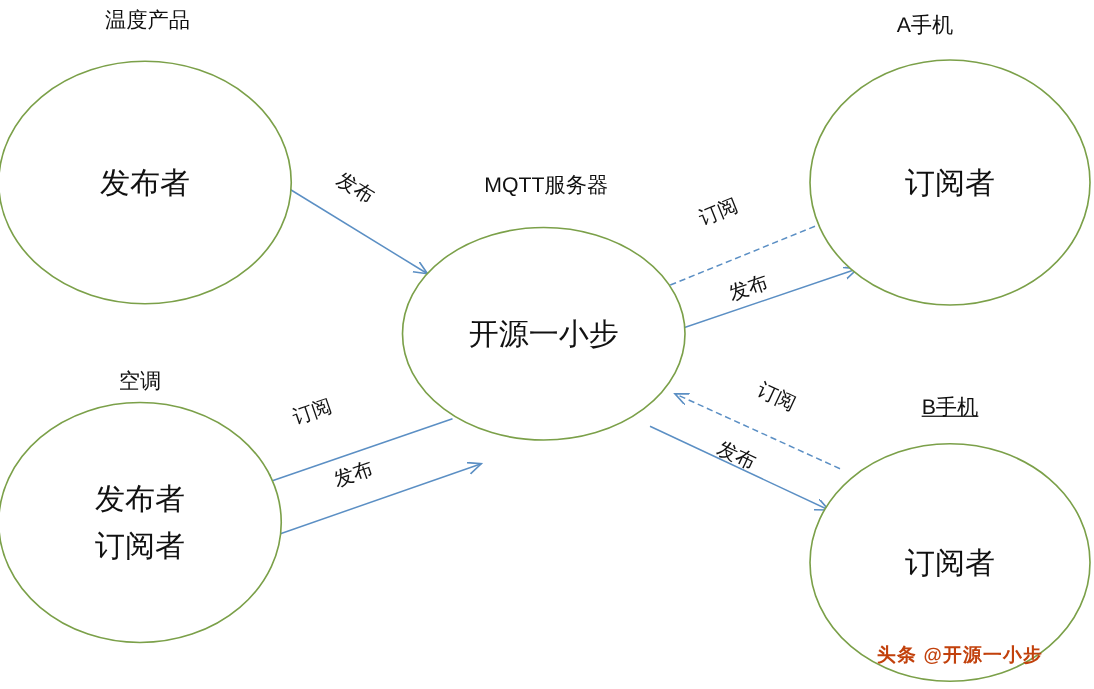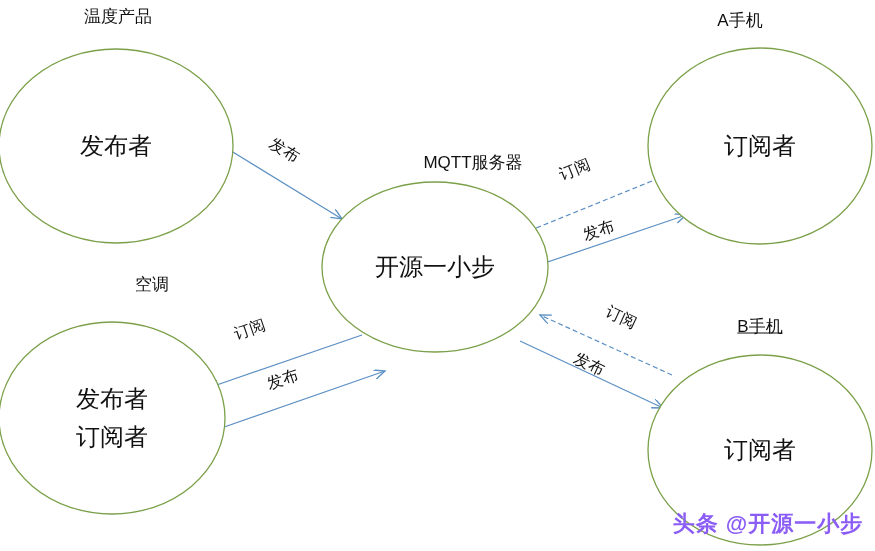--- a/index.html
+++ b/index.html
@@ -34,23 +34,23 @@
     font-family:"Liberation Serif","DejaVu Serif",serif;
   }
   .edge-label{
     font-size:16px;
     font-family:"Liberation Serif","DejaVu Serif",serif;
     color:#121212;
   }
   .watermark{
     position:absolute;
     font-family:"Liberation Sans","DejaVu Sans",sans-serif;
-    font-size:22px;
+    font-size:15px;
     font-weight:bold;
-    color:#8b5cf6;
+    color:#c2410c;
     white-space:nowrap;
     transform:translate(-50%,-50%);
     letter-spacing:1px;
   }
 </style>
 </head>
 <body>
 
 <div id="diagram-root">
 
@@ -78,24 +78,24 @@
         <ellipse cx="112" cy="418" rx="113" ry="96" class="node-ellipse" stroke="#7ba049" stroke-width="1.3"></ellipse>
         <ellipse cx="435" cy="267" rx="113" ry="85" class="node-ellipse" stroke="#7ba049" stroke-width="1.3"></ellipse>
         <ellipse cx="760" cy="146" rx="112" ry="98" class="node-ellipse" stroke="#7ba049" stroke-width="1.3"></ellipse>
         <ellipse cx="760" cy="450" rx="112" ry="95" class="node-ellipse" stroke="#7ba049" stroke-width="1.3"></ellipse>
       </g>
   </svg>
 
   <div id="text-layer">
       <div class="txt group-title serif-title" style="left: 118px; top: 16px; text-align: center;">温度产品</div>
       <div class="txt node-label" style="left: 116px; top: 146px;">发布者</div>
-      <div class="txt group-title serif-title" style="left: 112px; top: 284px; margin-left: 40px;">空调</div>
+      <div class="txt group-title serif-title" style="left: 112px; top: 305px;">空调</div>
       <div class="txt node-label" style="left: 112px; top: 399px;">发布者</div>
       <div class="txt node-label" style="left: 112px; top: 437px;">订阅者</div>
-      <div class="txt group-title" style="left: 437px; top: 162px; margin-left: 36px;">MQTT服务器</div>
+      <div class="txt group-title" style="left: 437px; top: 148px;">MQTT服务器</div>
       <div class="txt node-label" style="left: 435px; top: 267px;">开源一小步</div>
       <div class="txt group-title" style="left: 740px; top: 20px;">A手机</div>
       <div class="txt node-label" style="left: 760px; top: 146px;">订阅者</div>
       <div class="txt group-title" style="left: 760px; top: 326px; text-decoration: underline;">B手机</div>
       <div class="txt node-label" style="left: 760px; top: 450px;">订阅者</div>
       <div class="txt edge-label" style="left: 284px; top: 151px; transform: translate(-50%, -50%) rotate(31deg);">发布</div>
       <div class="txt edge-label" style="left: 250px; top: 330px; transform: translate(-50%, -50%) rotate(-19deg);">订阅</div>
       <div class="txt edge-label" style="left: 283px; top: 380px; transform: translate(-50%, -50%) rotate(-19deg);">发布</div>
       <div class="txt edge-label" style="left: 575px; top: 170px; transform: translate(-50%, -50%) rotate(-22deg);">订阅</div>
       <div class="txt edge-label" style="left: 599px; top: 231px; transform: translate(-50%, -50%) rotate(-19deg);">发布</div>

